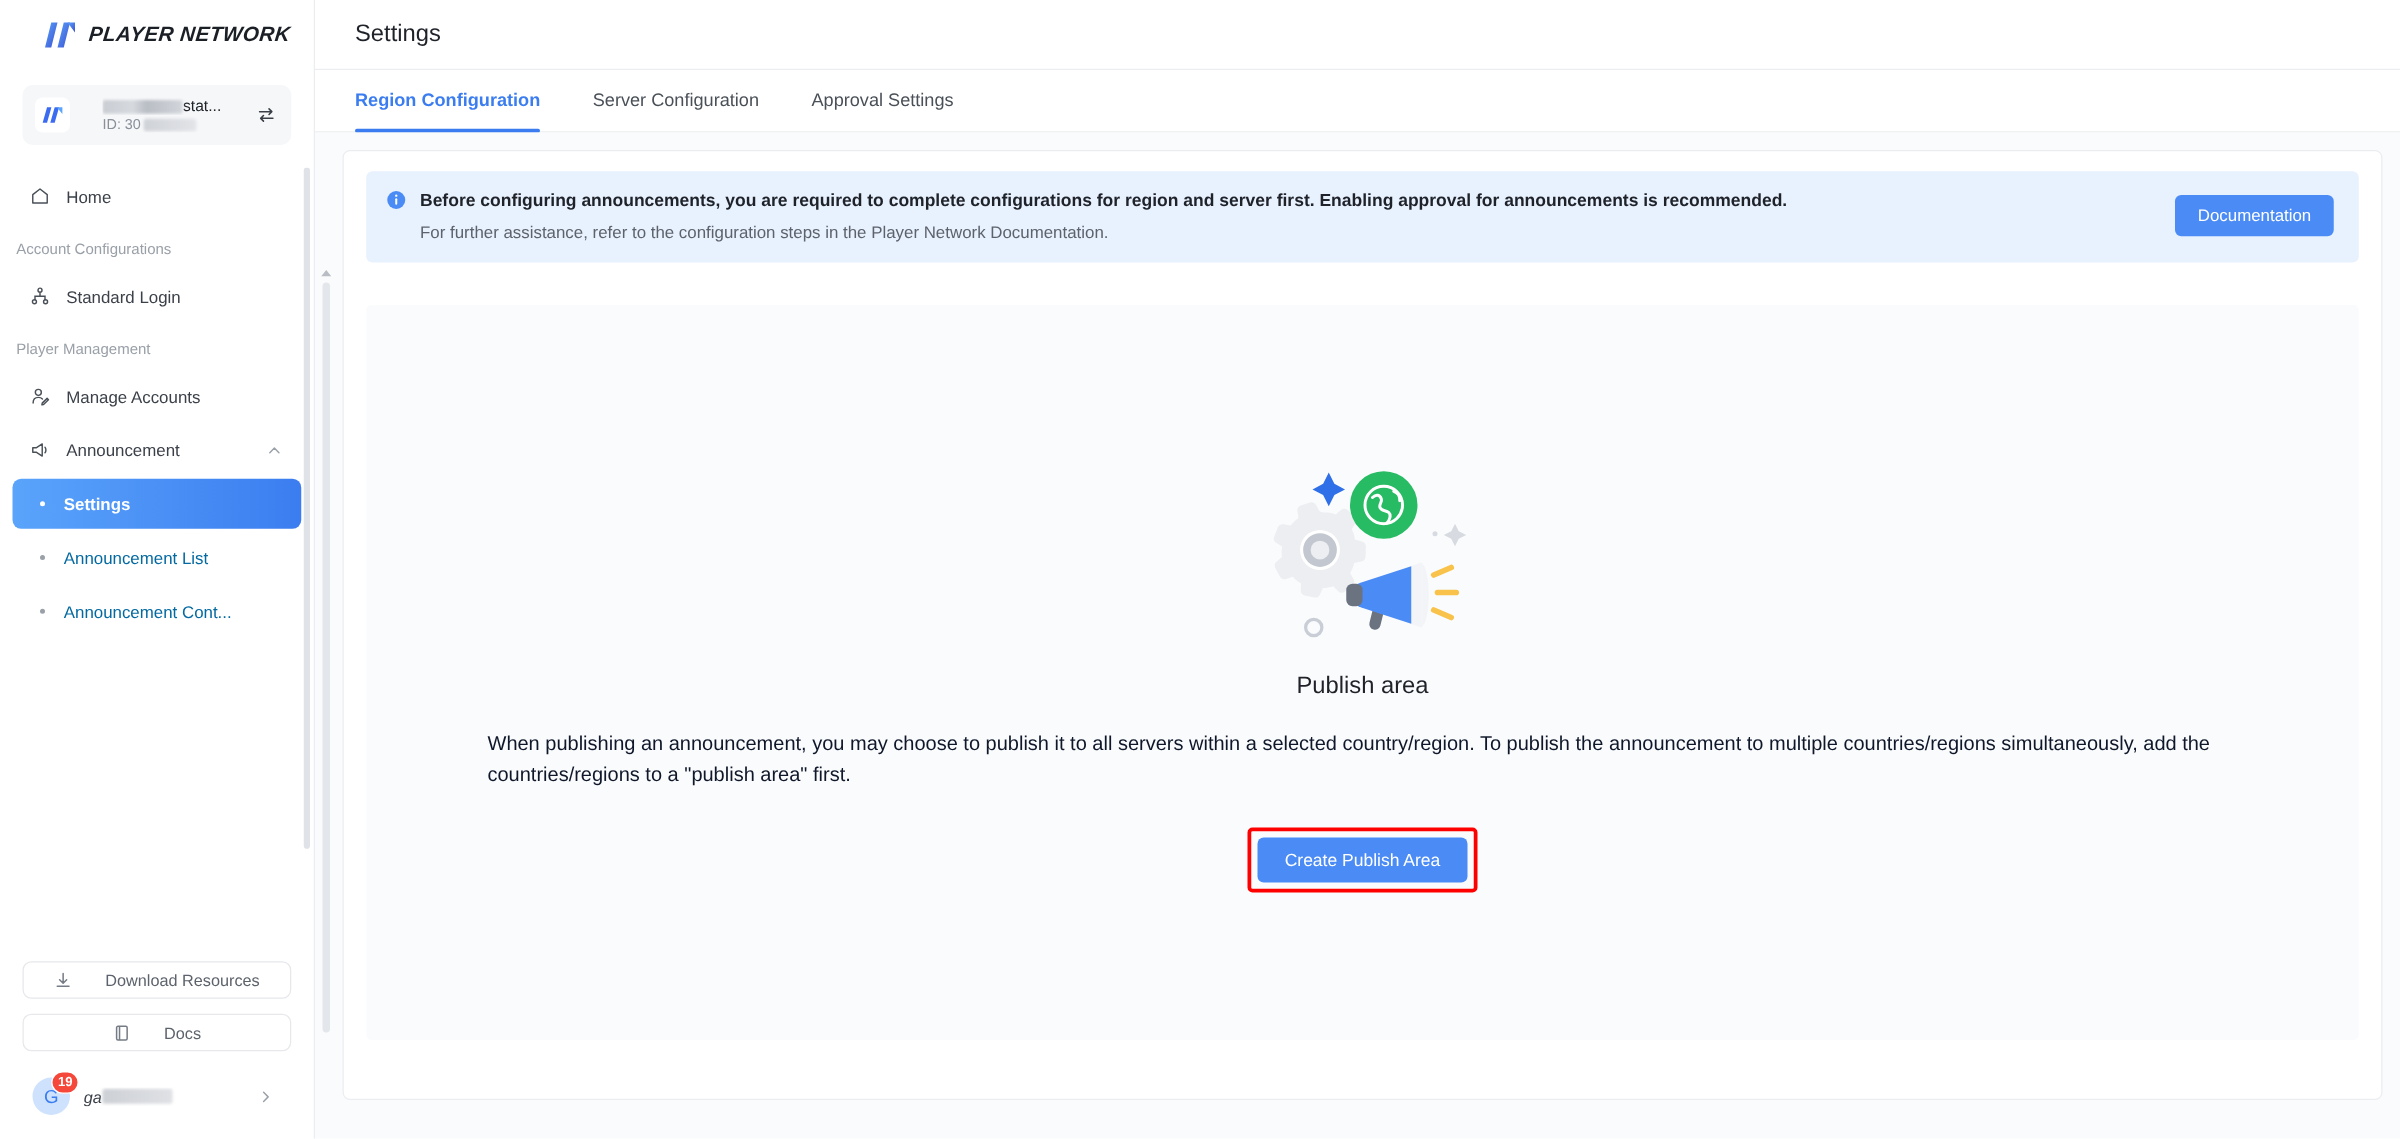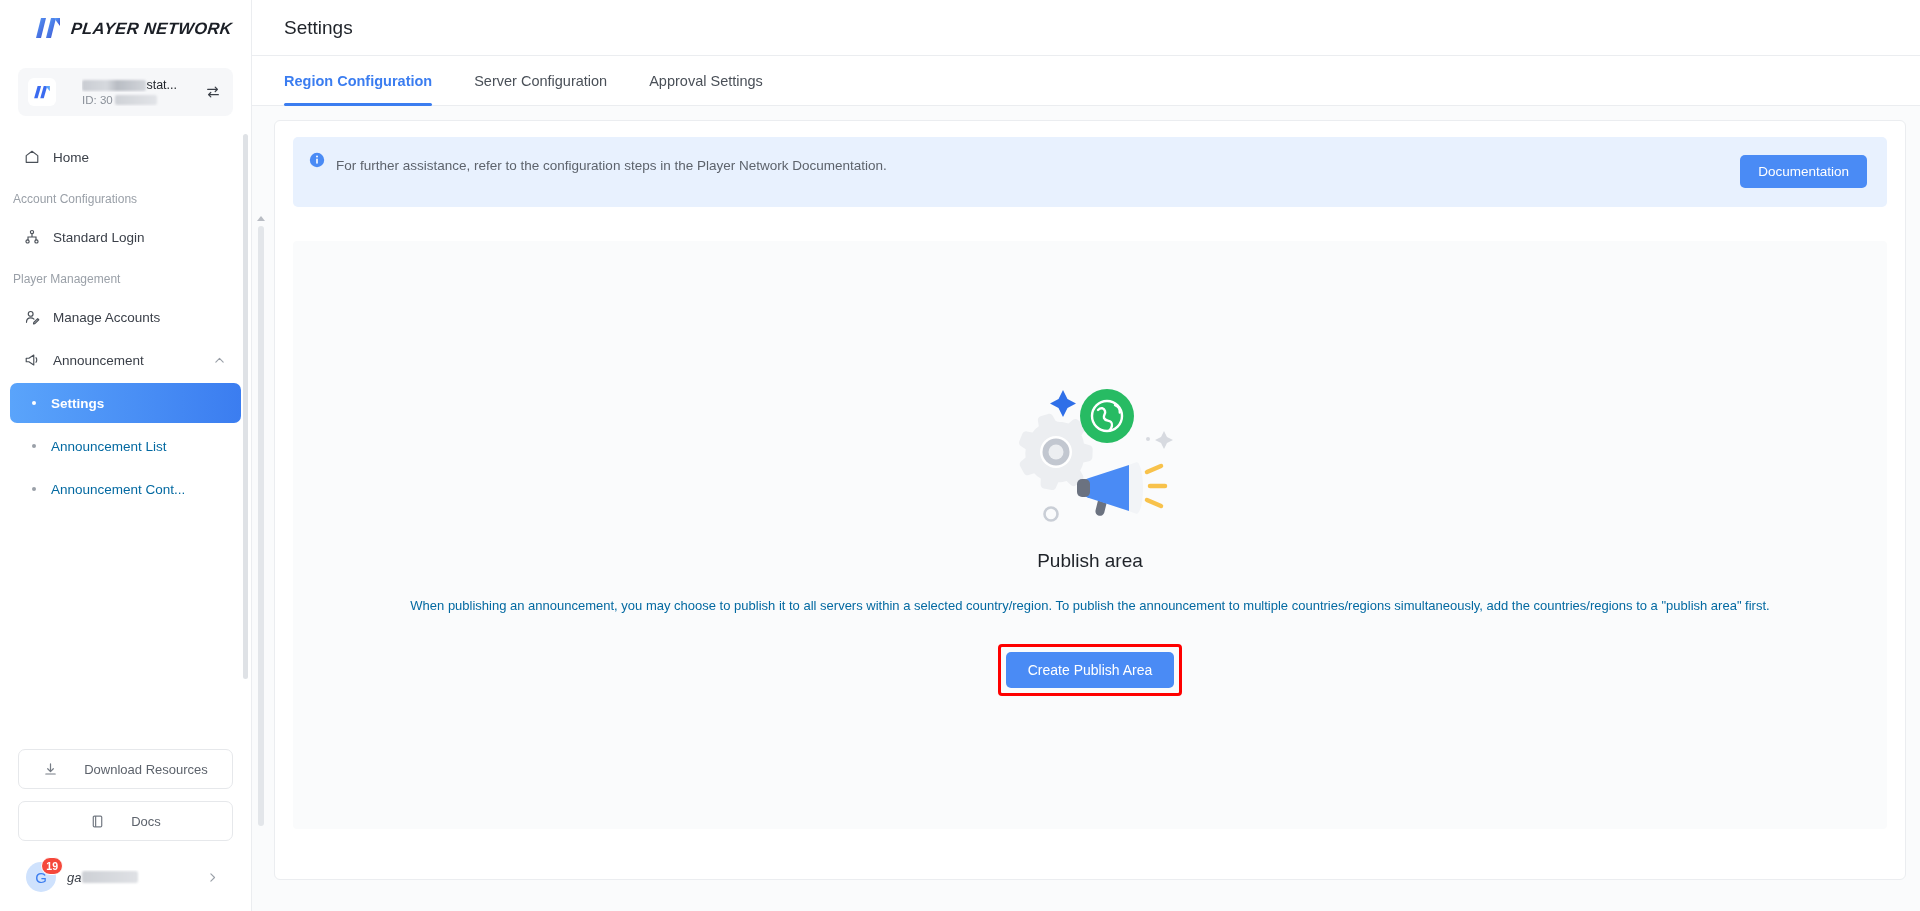--- a/index.html
+++ b/index.html
@@ -187,21 +187,21 @@
     width: 5px;
     height: 545px;
     background: #dfe2e6;
     border-radius: 3px;
   }
 
   .sidebar-footer {
     padding: 0 18px 10px 18px;
   }
   .footer-btn {
-    height: 40px;
+    height: 30px;
     border: 1px solid #e6e8eb;
     border-radius: 7px;
     display: flex;
     align-items: center;
     justify-content: center;
     gap: 26px;
     font-size: 13px;
     color: #5d636c;
     margin-bottom: 12px;
     cursor: pointer;
@@ -403,22 +403,22 @@
     height: 160px;
     margin-bottom: 16px;
   }
 
   .empty-title {
     font-size: 19px;
     color: #1f2329;
     margin-bottom: 24px;
   }
   .empty-desc {
-    font-size: 13px;
-    color: #0369a1;
+    font-size: 16px;
+    color: #0f172a;
     text-align: left;
     max-width: 1440px;
     line-height: 1.55;
     padding: 0 20px;
   }
 
   .cta-highlight {
     margin-top: 28px;
     border: 3px solid #fe0000;
     border-radius: 4px;
@@ -634,20 +634,21 @@
 
         <div class="banner">
           <span class="info-icon">
             <svg viewBox="0 0 16 16" width="16" height="16">
               <circle cx="8" cy="8" r="7.2" fill="#4a8bf5"></circle>
               <rect x="7.2" y="6.6" width="1.6" height="5.2" rx="0.8" fill="#ffffff"></rect>
               <circle cx="8" cy="4.5" r="0.95" fill="#ffffff"></circle>
             </svg>
           </span>
           <div class="banner-text">
+            <div class="banner-line1">Before configuring announcements, you are required to complete configurations for region and server first. Enabling approval for announcements is recommended.</div>
             <div class="banner-line2">For further assistance, refer to the configuration steps in the Player Network Documentation.</div>
           </div>
           <button class="doc-btn">Documentation</button>
         </div>
 
         <div class="empty-wrap">
 
           <div class="illus">
             <svg viewBox="0 0 210 160" width="210" height="160">
 

